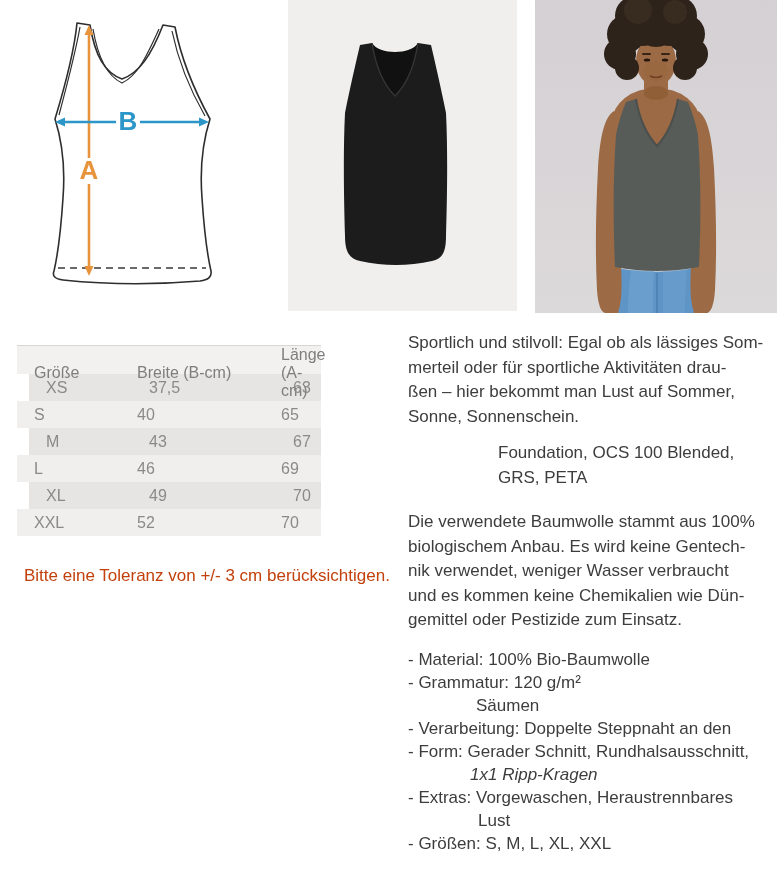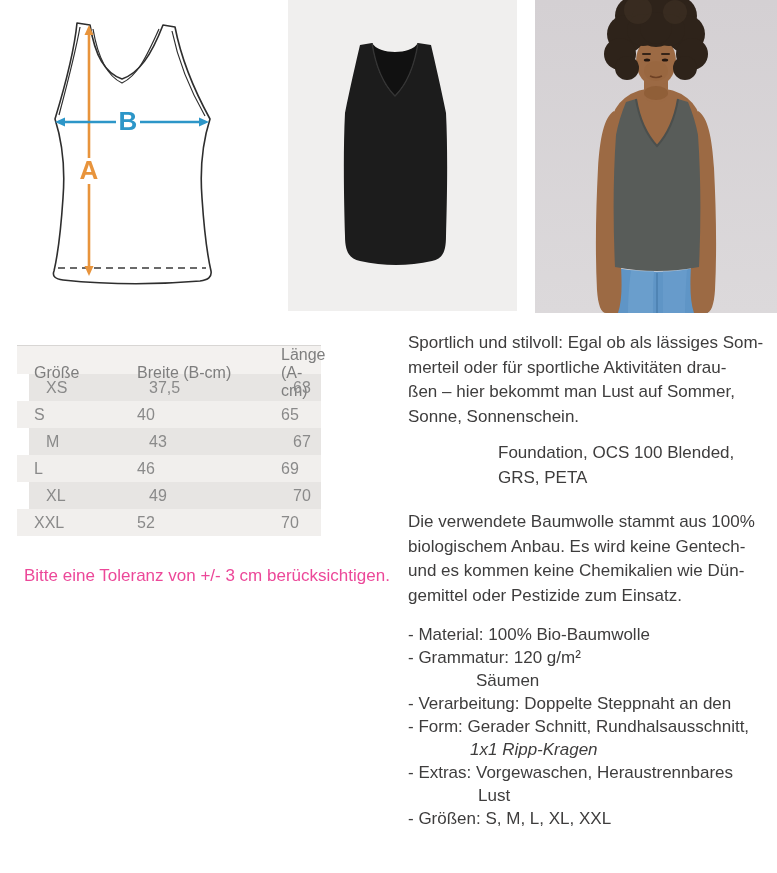--- a/index.html
+++ b/index.html
@@ -22,21 +22,21 @@
   .t-row {
     display:grid; grid-template-columns:120px 144px 1fr;
     align-items:center; height:27px;
     font-size:16px; color:#8a8a8a;
   }
   .t-row.head { height:28px; background:#f3f1ef; color:#7e7e7e; }
   .t-row.dark  { background:#e7e5e3;margin-left:12px; }
   .t-row.light { background:#f1efed; }
   .t-row .c1 { padding-left:17px; }
 
-  #tolerance-note { left:24px; top:566px; font-size:17px; color:#ec4899; }
+  #tolerance-note { left:24px; top:566px; font-size:17px; color:#c2410c; }
 
   
   #description { left:408px; top:331px; width:369px; color:#3e3d3d; font-size:17px; }
   .para { line-height:24.5px; }
   .para.m1 { margin-top:12px; }
   .para.m2 { margin-top:20px; }
   .details { margin-top:15px; line-height:23px; }
   .dl { white-space:nowrap; }
   .ind90 { padding-left:90px; }
   .ind68 { padding-left:68px; }
@@ -201,20 +201,21 @@
   </div>
 
   <div class="para m1">
     <div class="dl ind90">Foundation, OCS 100 Blended,</div>
     <div class="dl ind90">GRS, PETA</div>
   </div>
 
   <div class="para m2">
     <div class="dl">Die verwendete Baumwolle stammt aus 100%</div>
     <div class="dl">biologischem Anbau. Es wird keine Gentech-</div>
+    <div class="dl">nik verwendet, weniger Wasser verbraucht</div>
     <div class="dl">und es kommen keine Chemikalien wie Dün-</div>
     <div class="dl">gemittel oder Pestizide zum Einsatz.</div>
   </div>
 
   <div class="details">
     <div class="dl">- Material: 100% Bio-Baumwolle</div>
     <div class="dl">- Grammatur: 120 g/m²</div>
     <div class="dl ind68">Säumen</div>
     <div class="dl">- Verarbeitung: Doppelte Steppnaht an den</div>
     <div class="dl">- Form: Gerader Schnitt, Rundhalsausschnitt,</div>

